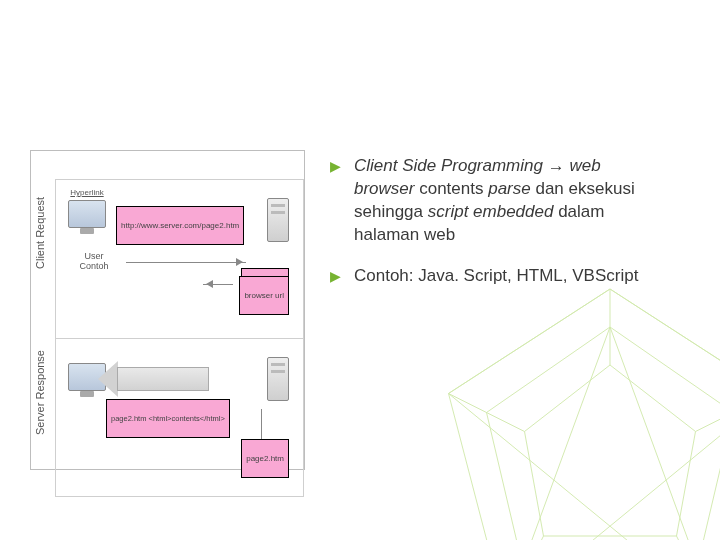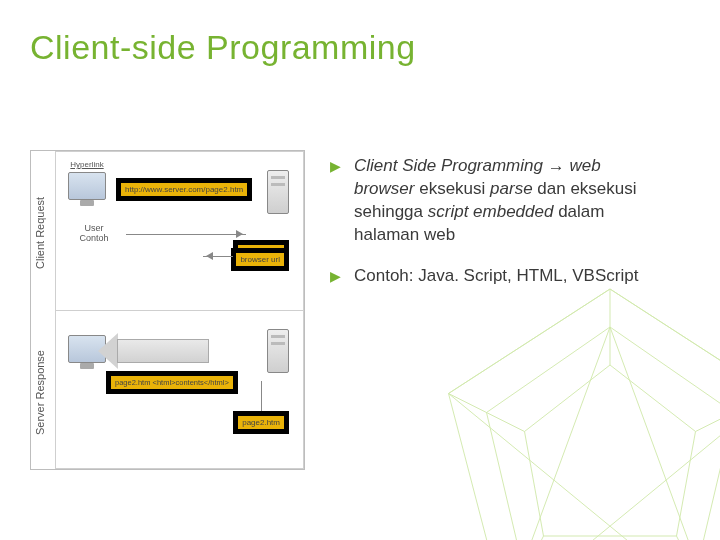--- a/index.html
+++ b/index.html
@@ -63,20 +63,21 @@
     font-size: 9px;
     color: #444;
   }
   .half {
     position: absolute;
     left: 24px;
     right: 0;
     height: 50%;
     box-sizing: border-box;
     border: 1px solid #cfcfcf;
+    margin-top: 28px;
   }
   .half.top { top: 0; border-bottom: none; }
   .half.bot { top: 50%; }
 
   .vlabel {
     position: absolute;
     left: 3px;
     writing-mode: vertical-rl;
     transform: rotate(180deg);
     font-size: 11px;
@@ -131,23 +132,23 @@
     right: 3px;
     height: 3px;
     background: #bbb;
   }
   .server::before { top: 5px; }
   .server::after { top: 12px; }
 
   
   .urlbox, .pagebox {
     position: absolute;
-    border: 5px solid #000000;
-    background: #eab308;
-    padding: 2px 4px;
+    border: 1px solid #000000;
+    background: #f9a8d4;
+    padding: 14px 4px;
     font-size: 8px;
     white-space: nowrap;
   }
   .pagebox {
     font-size: 8px;
   }
 
   
   .arrow {
     position: absolute;
@@ -206,27 +207,26 @@
     pointer-events: none;
     opacity: 0.45;
   }
   .deco svg { width: 100%; height: 100%; }
 </style>
 </head>
 <body>
 
 <div class="slide">
 
-  <div class="title">Client-side Programming</div>
 
   <div class="content">
     <div class="bullet">
       <div class="marker">▶</div>
       <div class="text">
-        <span class="i">Client Side Programming</span><span> → </span><span class="i">web browser</span><span> eksekusi </span><span class="i">parse</span><span> dan eksekusi sehingga </span><span class="i">script embedded</span><span> dalam halaman web</span>
+        <span class="i">Client Side Programming</span><span> → </span><span class="i">web browser</span><span> contents </span><span class="i">parse</span><span> dan eksekusi sehingga </span><span class="i">script embedded</span><span> dalam halaman web</span>
       </div>
     </div>
     <div class="bullet">
       <div class="marker">▶</div>
       <div class="text">Contoh: Java. Script, HTML, VBScript</div>
     </div>
   </div>
 
   <div class="diagram">
     <div class="vlabel req">Client Request</div>

